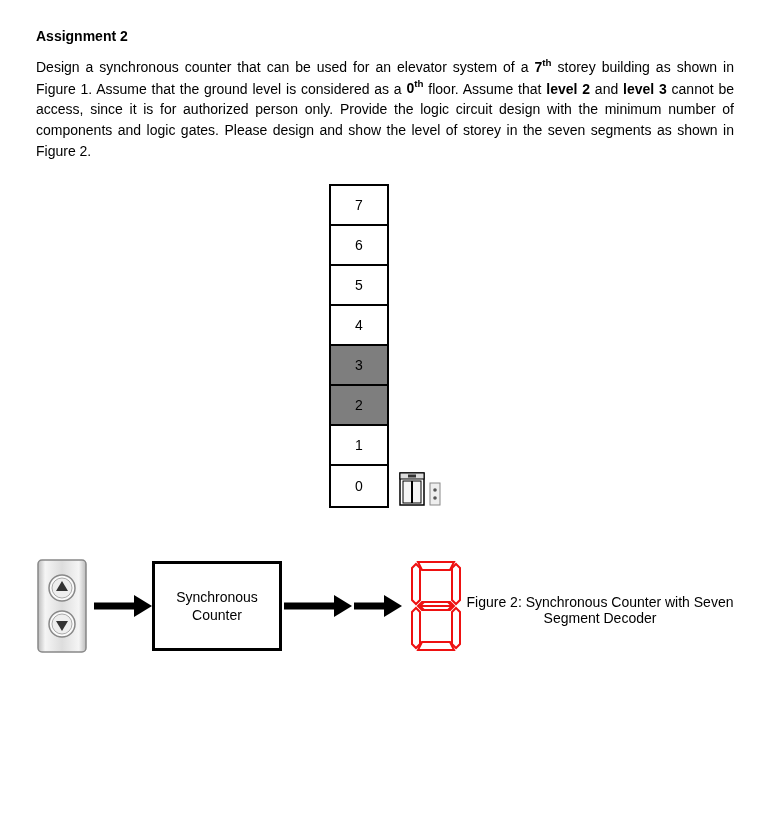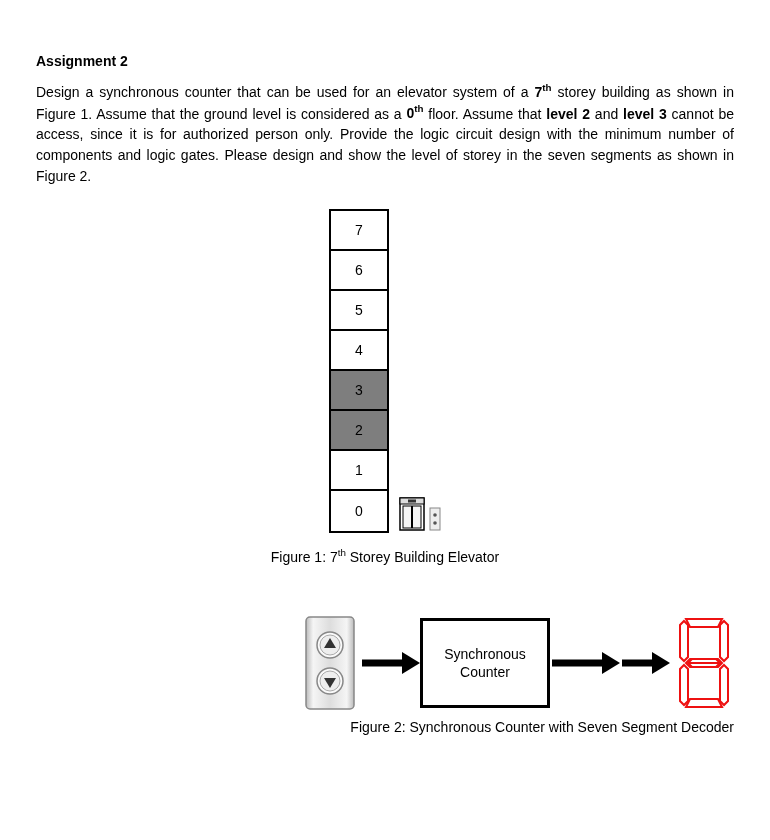--- a/index.html
+++ b/index.html
@@ -8,21 +8,20 @@
     padding: 28px 36px;
     font-family: Arial, Helvetica, sans-serif;
     font-size: 14px;
     color: #000;
     background: #fff;
     width: 770px;
   }
   .title {
     font-weight: bold;
     margin-bottom: 12px;
-    margin-top: 25px;
   }
   .para {
     line-height: 1.5;
     text-align: justify;
     margin-bottom: 22px;
   }
   .b { font-weight: bold; }
   sup, .sup { font-size: 0.7em; vertical-align: super; }
 
   
@@ -56,22 +55,22 @@
   .elevator-ico, .panel-ico { display:inline-block; }
   .caption {
     margin-top: 14px;
     font-size: 14px;
     text-align: center;
   }
 
   
   .fig2-wrap {
     display: flex;
-    flex-direction: column;
-    align-items: flex-end;
+    flex-direction: row;
+    align-items: center;
   }
   .fig2-row {
     display: flex;
     align-items: center;
     justify-content: center;
   }
   .box {
     border: 3px solid #000;
     width: 130px;
     height: 90px;
@@ -117,23 +116,20 @@
         <rect x="4" y="9" width="8.5" height="22" fill="#f5f5f5" stroke="#000" stroke-width="1"></rect>
         <rect x="13.5" y="9" width="8.5" height="22" fill="#f5f5f5" stroke="#000" stroke-width="1"></rect>
       </svg>
 
       <svg class="panel-ico" width="12" height="24" viewBox="0 0 12 24">
         <rect x="1" y="1" width="10" height="22" fill="#eee" stroke="#888" stroke-width="1"></rect>
         <circle cx="6" cy="8" r="1.8" fill="#555"></circle>
         <circle cx="6" cy="16" r="1.8" fill="#555"></circle>
       </svg>
     </div>
-  </div>
-  <div class="caption">
-    <span>Figure 1: 7</span><sup>th</sup><span> Storey Building Elevator</span>
   </div>
 </div>
 
 <div class="fig2-wrap">
   <div class="fig2-row">
 
     <svg class="btn-panel" width="52" height="96" viewBox="0 0 52 96">
       <defs>
         <linearGradient id="metal" x1="0" x2="1" y1="0" y2="0">
           <stop offset="0" stop-color="#bbb"></stop>

